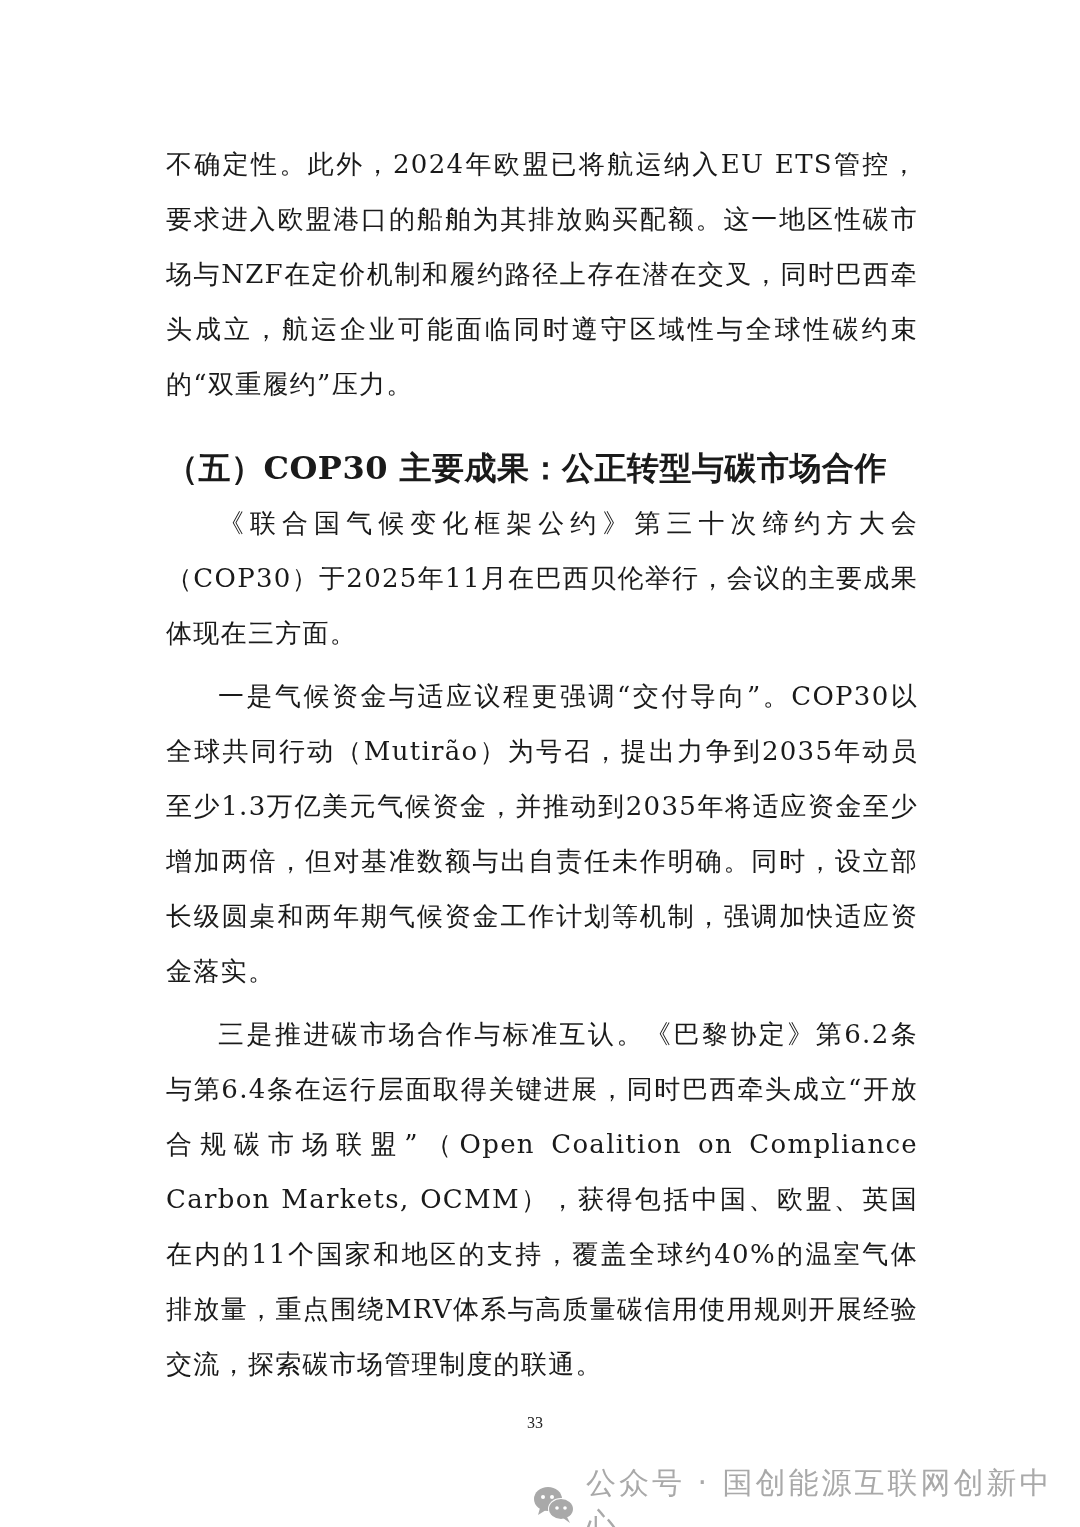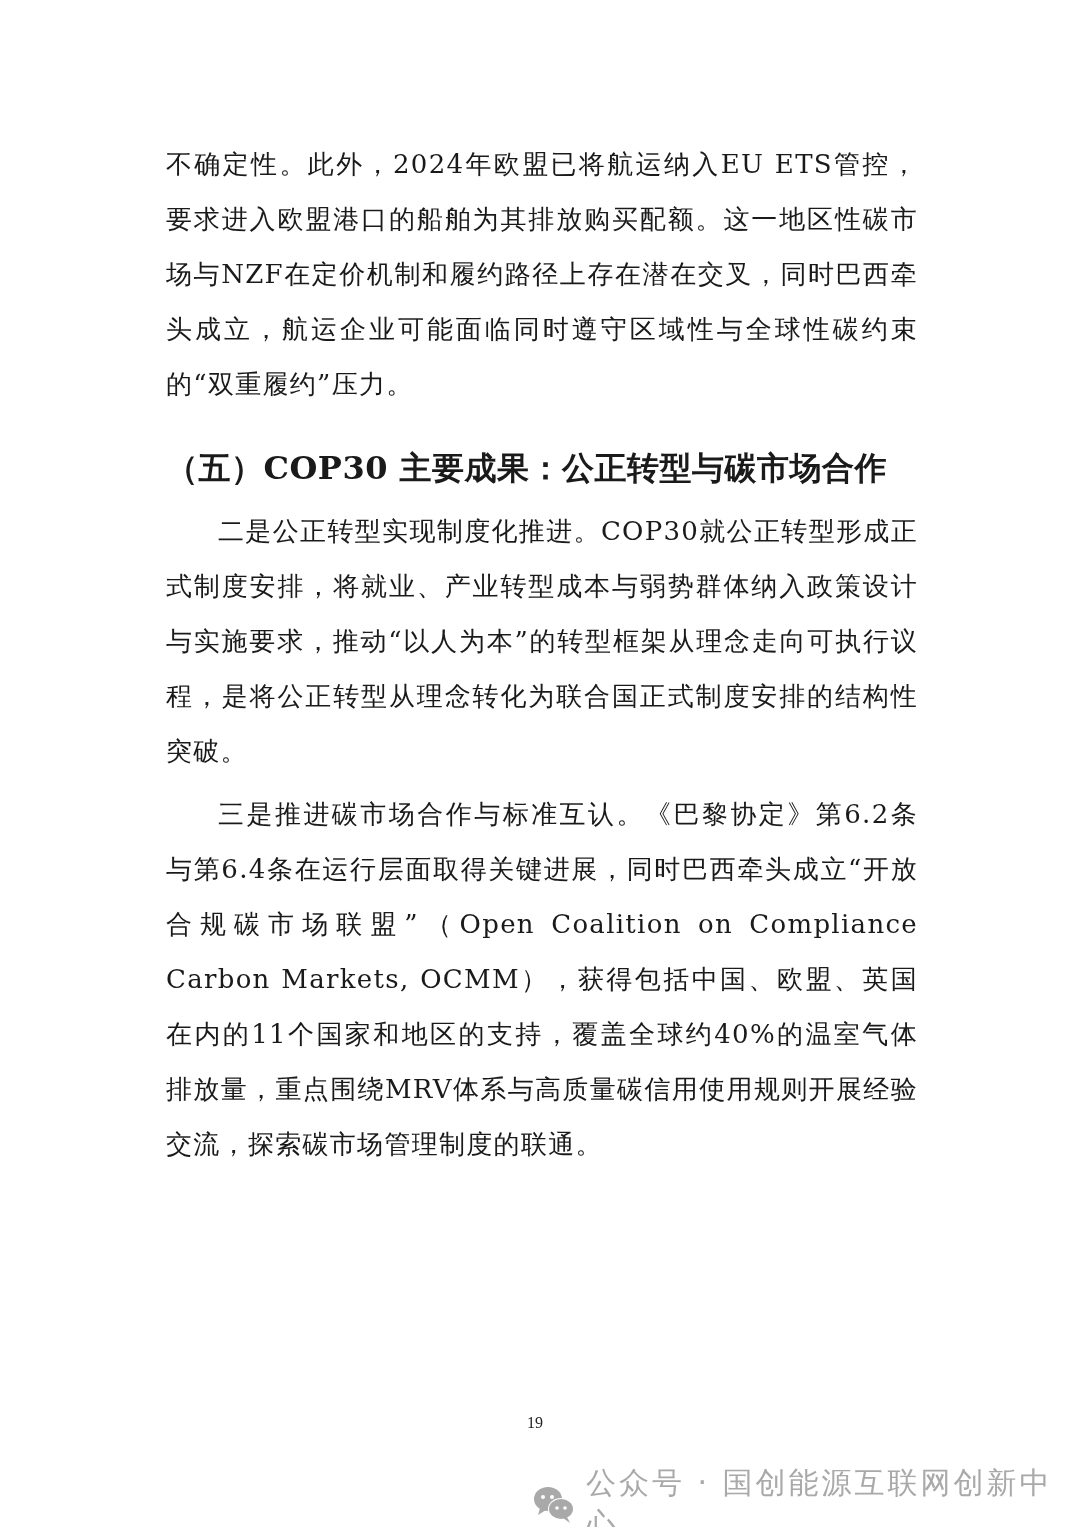--- a/index.html
+++ b/index.html
@@ -65,25 +65,26 @@
       margin-right: 10px;
       position: relative;
     }
   </style>
 </head>
 <body>
 
 <div class="page">
   <p class="para">不确定性。此外，2024年欧盟已将航运纳入EU ETS管控，要求进入欧盟港口的船舶为其排放购买配额。这一地区性碳市场与NZF在定价机制和履约路径上存在潜在交叉，同时巴西牵头成立，航运企业可能面临同时遵守区域性与全球性碳约束的“双重履约”压力。</p>
   <h2 class="heading gap-heading">（五）COP30 主要成果：公正转型与碳市场合作</h2>
-  <p class="para indent gap-para">二是公正转型实现制度化推进。COP30就公正转型形成正式制度安排，将就业、产业转型成本与弱势群体纳入政策设计与实施要求，推动“以人为本”的转型框架从理念走向可执行议程，是将公正转型从理念转化为联合国正式制度安排的结构性突破。</p>
+  <p class="para indent">《联合国气候变化框架公约》第三十次缔约方大会（COP30）于2025年11月在巴西贝伦举行，会议的主要成果体现在三方面。</p>
+  <p class="para indent gap-para">一是气候资金与适应议程更强调“交付导向”。COP30以全球共同行动（Mutirão）为号召，提出力争到2035年动员至少1.3万亿美元气候资金，并推动到2035年将适应资金至少增加两倍，但对基准数额与出自责任未作明确。同时，设立部长级圆桌和两年期气候资金工作计划等机制，强调加快适应资金落实。</p>
   <p class="para indent gap-para">三是推进碳市场合作与标准互认。《巴黎协定》第6.2条与第6.4条在运行层面取得关键进展，同时巴西牵头成立“开放合规碳市场联盟”（Open Coalition on Compliance Carbon Markets, OCMM），获得包括中国、欧盟、英国在内的11个国家和地区的支持，覆盖全球约40%的温室气体排放量，重点围绕MRV体系与高质量碳信用使用规则开展经验交流，探索碳市场管理制度的联通。</p>
 </div>
 
-<div class="page-number">19</div>
+<div class="page-number">33</div>
 
 <div class="watermark">
   <span class="wechat-icon">
     <svg width="44" height="40" viewBox="0 0 44 40">
       <ellipse cx="16" cy="15" rx="14" ry="12" fill="#a9a9a9"></ellipse>
       <path d="M8 24 L6 31 L14 26 Z" fill="#a9a9a9"></path>
       <circle cx="11" cy="13" r="2" fill="#ffffff"></circle>
       <circle cx="20" cy="13" r="2" fill="#ffffff"></circle>
       <ellipse cx="29" cy="25" rx="13" ry="11" fill="#ffffff"></ellipse>
       <ellipse cx="29" cy="25" rx="12" ry="10" fill="#a9a9a9"></ellipse>

